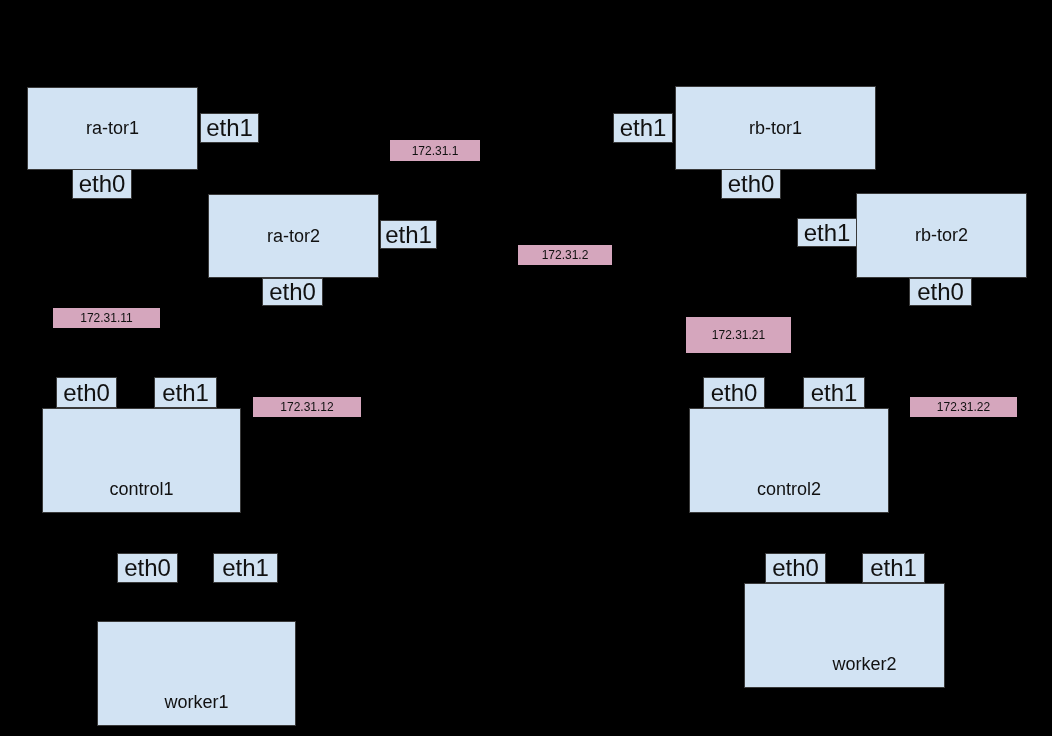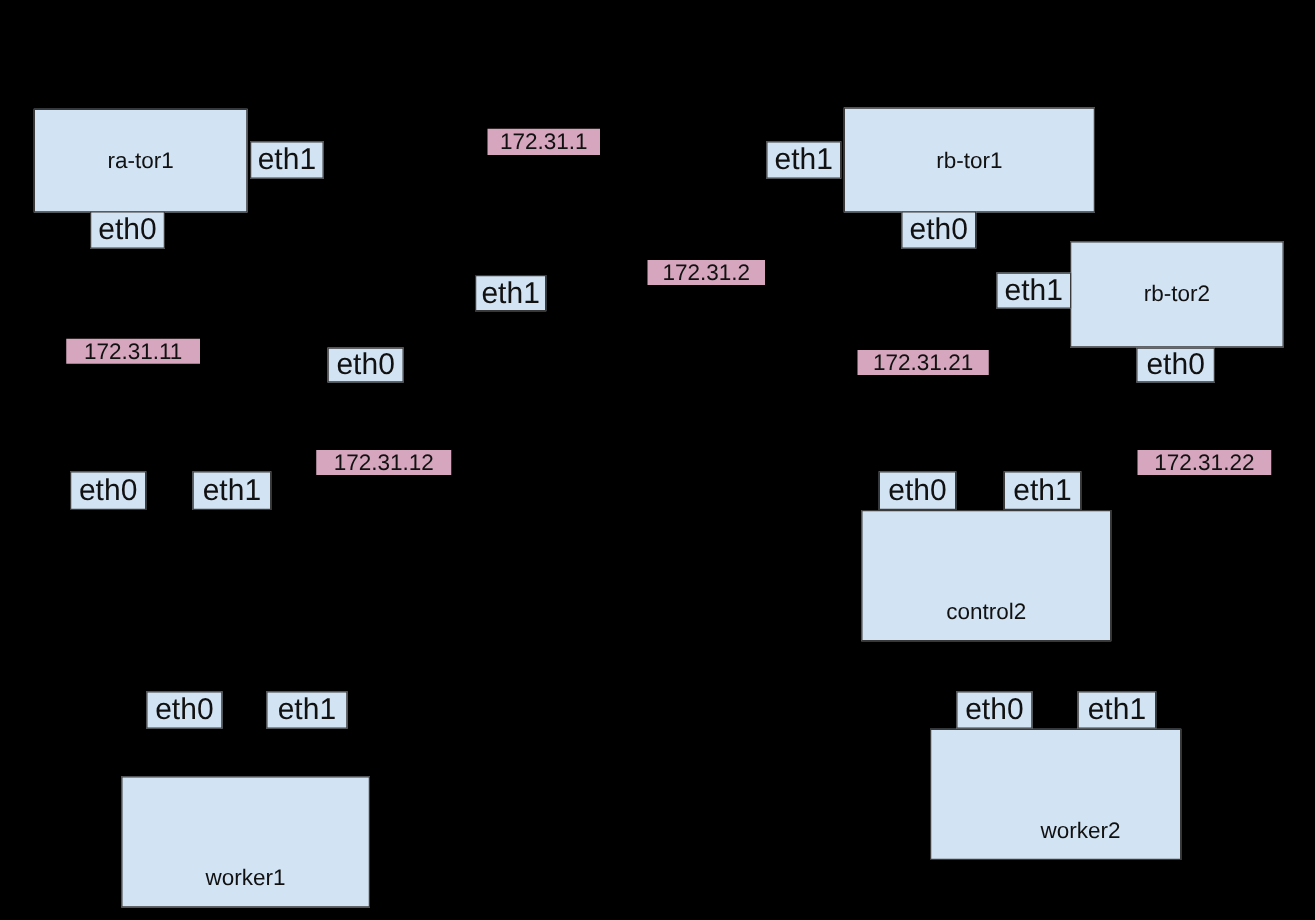--- a/index.html
+++ b/index.html
@@ -43,23 +43,24 @@
     font-size:24px;
     z-index:2;
   }
   .ip{
     position:absolute;
     background:var(--ip-fill);
     box-sizing:border-box;
     display:flex;
     align-items:center;
     justify-content:center;
-    font-size:18px;
+    font-size:12px;
     z-index:3;
     white-space:nowrap;
+    margin-top:37px;
   }
   
   #ra-tor1{left:27px;top:87px;width:171px;height:83px;}
   #ra-tor1-eth1{left:200px;top:113px;width:59px;height:30px;}
   #ra-tor1-eth0{left:72px;top:169px;width:60px;height:30px;}
 
   #ra-tor2{left:208px;top:194px;width:171px;height:84px;}
   #ra-tor2-eth1{left:380px;top:220px;width:57px;height:29px;}
   #ra-tor2-eth0{left:262px;top:278px;width:61px;height:28px;}
 
@@ -84,49 +85,55 @@
   #worker1-eth1{left:213px;top:553px;width:65px;height:30px;}
 
   #worker2{left:744px;top:583px;width:201px;height:105px;padding-left:40px;}
   #worker2-eth0{left:765px;top:553px;width:61px;height:30px;}
   #worker2-eth1{left:862px;top:553px;width:63px;height:30px;}
 
   #ip-172-31-1{left:390px;top:103px;width:90px;height:21px;}
   #ip-172-31-2{left:518px;top:208px;width:94px;height:20px;}
   #ip-172-31-11{left:53px;top:271px;width:107px;height:20px;}
   #ip-172-31-12{left:253px;top:360px;width:108px;height:20px;}
-  #ip-172-31-21{left:686px;top:280px;width:105px;height:20px;}
+  #ip-172-31-21{left:686px;top:280px;width:105px;height:36px;}
   #ip-172-31-22{left:910px;top:360px;width:107px;height:20px;}
 </style>
 </head>
 <body>
 
 <div class="stage">
 
   <div class="node tor" id="ra-tor1">
     <span>ra-tor1</span>
   </div>
   <div class="eth" id="ra-tor1-eth1">eth1</div>
   <div class="eth" id="ra-tor1-eth0">eth0</div>
 
+  <div class="node tor" id="ra-tor2">
+    <span>ra-tor2</span>
+  </div>
   <div class="eth" id="ra-tor2-eth1">eth1</div>
   <div class="eth" id="ra-tor2-eth0">eth0</div>
 
   <div class="node tor" id="rb-tor1">
     <span>rb-tor1</span>
   </div>
   <div class="eth" id="rb-tor1-eth1">eth1</div>
   <div class="eth" id="rb-tor1-eth0">eth0</div>
 
   <div class="node tor" id="rb-tor2">
     <span>rb-tor2</span>
   </div>
   <div class="eth" id="rb-tor2-eth1">eth1</div>
   <div class="eth" id="rb-tor2-eth0">eth0</div>
 
+  <div class="node host" id="control1">
+    <span>control1</span>
+  </div>
   <div class="eth" id="control1-eth0">eth0</div>
   <div class="eth" id="control1-eth1">eth1</div>
 
   <div class="node host" id="control2">
     <span>control2</span>
   </div>
   <div class="eth" id="control2-eth0">eth0</div>
   <div class="eth" id="control2-eth1">eth1</div>
 
   <div class="node host" id="worker1">

